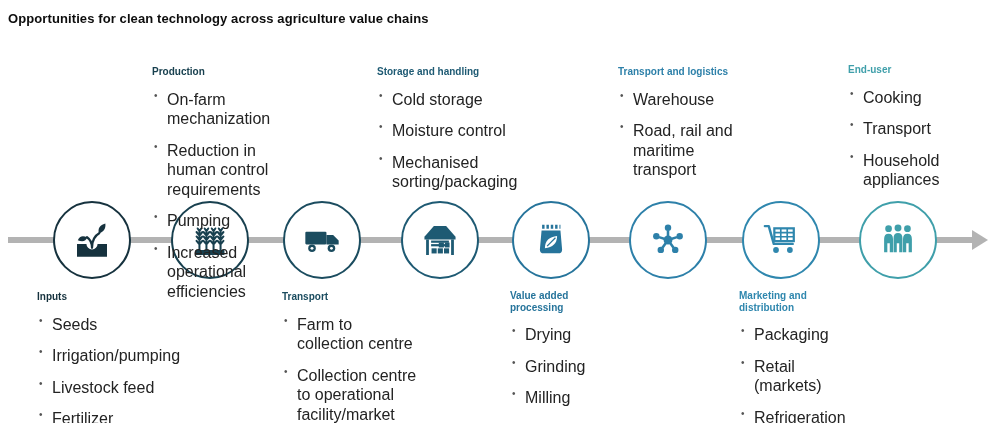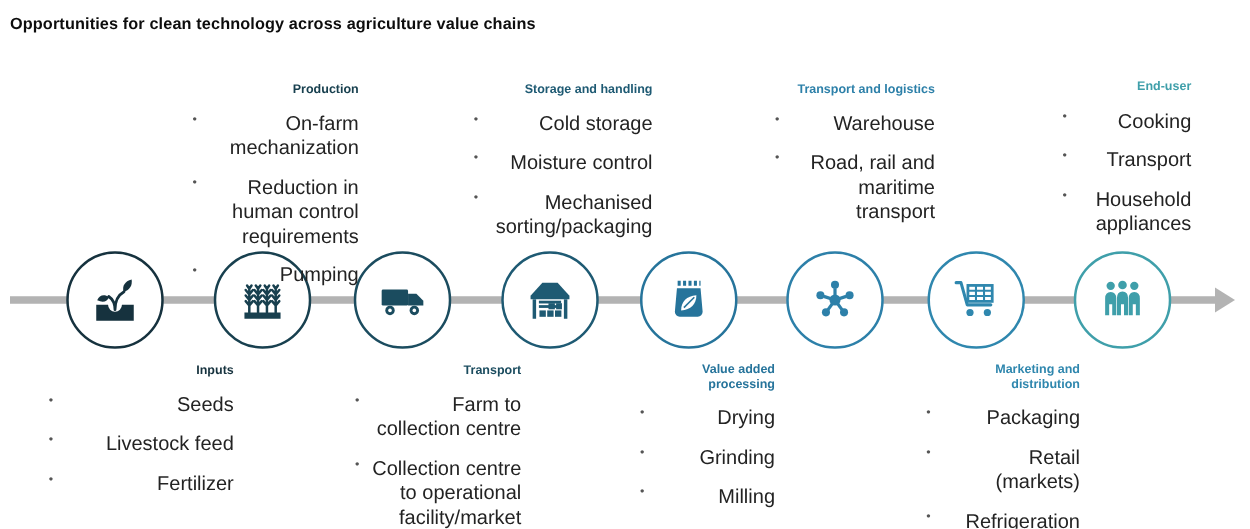--- a/index.html
+++ b/index.html
@@ -1,18 +1,18 @@
 <!DOCTYPE html>
 <html><head>
 <meta charset="utf-8">
 <style>
   html,body{margin:0;padding:0;background:#fff;}
   body{width:1000px;height:423px;position:relative;overflow:hidden;
        font-family:"Liberation Sans","DejaVu Sans",sans-serif;}
-  .stage-area{position:absolute;inset:0;text-align:right;}
+  .stage-area{position:absolute;inset:0;}
   .title{position:absolute;left:8px;top:11px;font-size:13px;font-weight:bold;color:#0d0d0d;letter-spacing:.1px;}
   .line{position:absolute;left:8px;top:237px;width:966px;height:6px;background:#b3b3b3;}
   .arrow{position:absolute;left:972px;top:230px;width:0;height:0;
          border-top:10px solid transparent;border-bottom:10px solid transparent;
          border-left:16px solid #b3b3b3;}
   .node{position:absolute;top:201px;width:74px;height:74px;border-radius:50%;
         border:2px solid currentColor;background:#fff;display:flex;align-items:center;justify-content:center;}
   .node svg{width:40px;height:40px;display:block;}
   .n1{left:53px;} .n2{left:171px;} .n3{left:283px;} .n4{left:401px;}
   .n5{left:512px;} .n6{left:629px;} .n7{left:742px;} .n8{left:859px;}
@@ -135,31 +135,33 @@
       <path d="M5.5 29 V17 Q5.5 12.3 9.5 12.3 Q13.5 12.3 13.5 17 V29 H10.6 V21 H8.4 V29 Z" fill="currentColor"></path>
       <path d="M14 29 V16.6 Q14 11.8 18 11.8 Q22 11.8 22 16.6 V29 H19.1 V21 H16.9 V29 Z" fill="currentColor"></path>
       <path d="M22.5 29 V17 Q22.5 12.3 26.5 12.3 Q30.5 12.3 30.5 17 V29 H27.6 V21 H25.4 V29 Z" fill="currentColor"></path>
     </svg>
   </div>
 
   <div class="col c1">
     <div class="hd" style="color: rgb(22, 50, 62);">Inputs</div>
     <ul class="items">
       <li>Seeds</li>
+      <li>Irrigation/pumping</li>
       <li>Livestock feed</li>
       <li>Fertilizer</li>
     </ul>
   </div>
 
   <div class="col c2">
     <div class="hd" style="color: rgb(24, 64, 79);">Production</div>
     <ul class="items">
       <li>On-farm mechanization</li>
       <li>Reduction in human control requirements</li>
       <li>Pumping</li>
+      <li>Increased operational efficiencies</li>
     </ul>
   </div>
 
   <div class="col c3">
     <div class="hd" style="color: rgb(27, 76, 95);">Transport</div>
     <ul class="items">
       <li>Farm to collection centre</li>
       <li>Collection centre to operational facility/market</li>
     </ul>
   </div>

